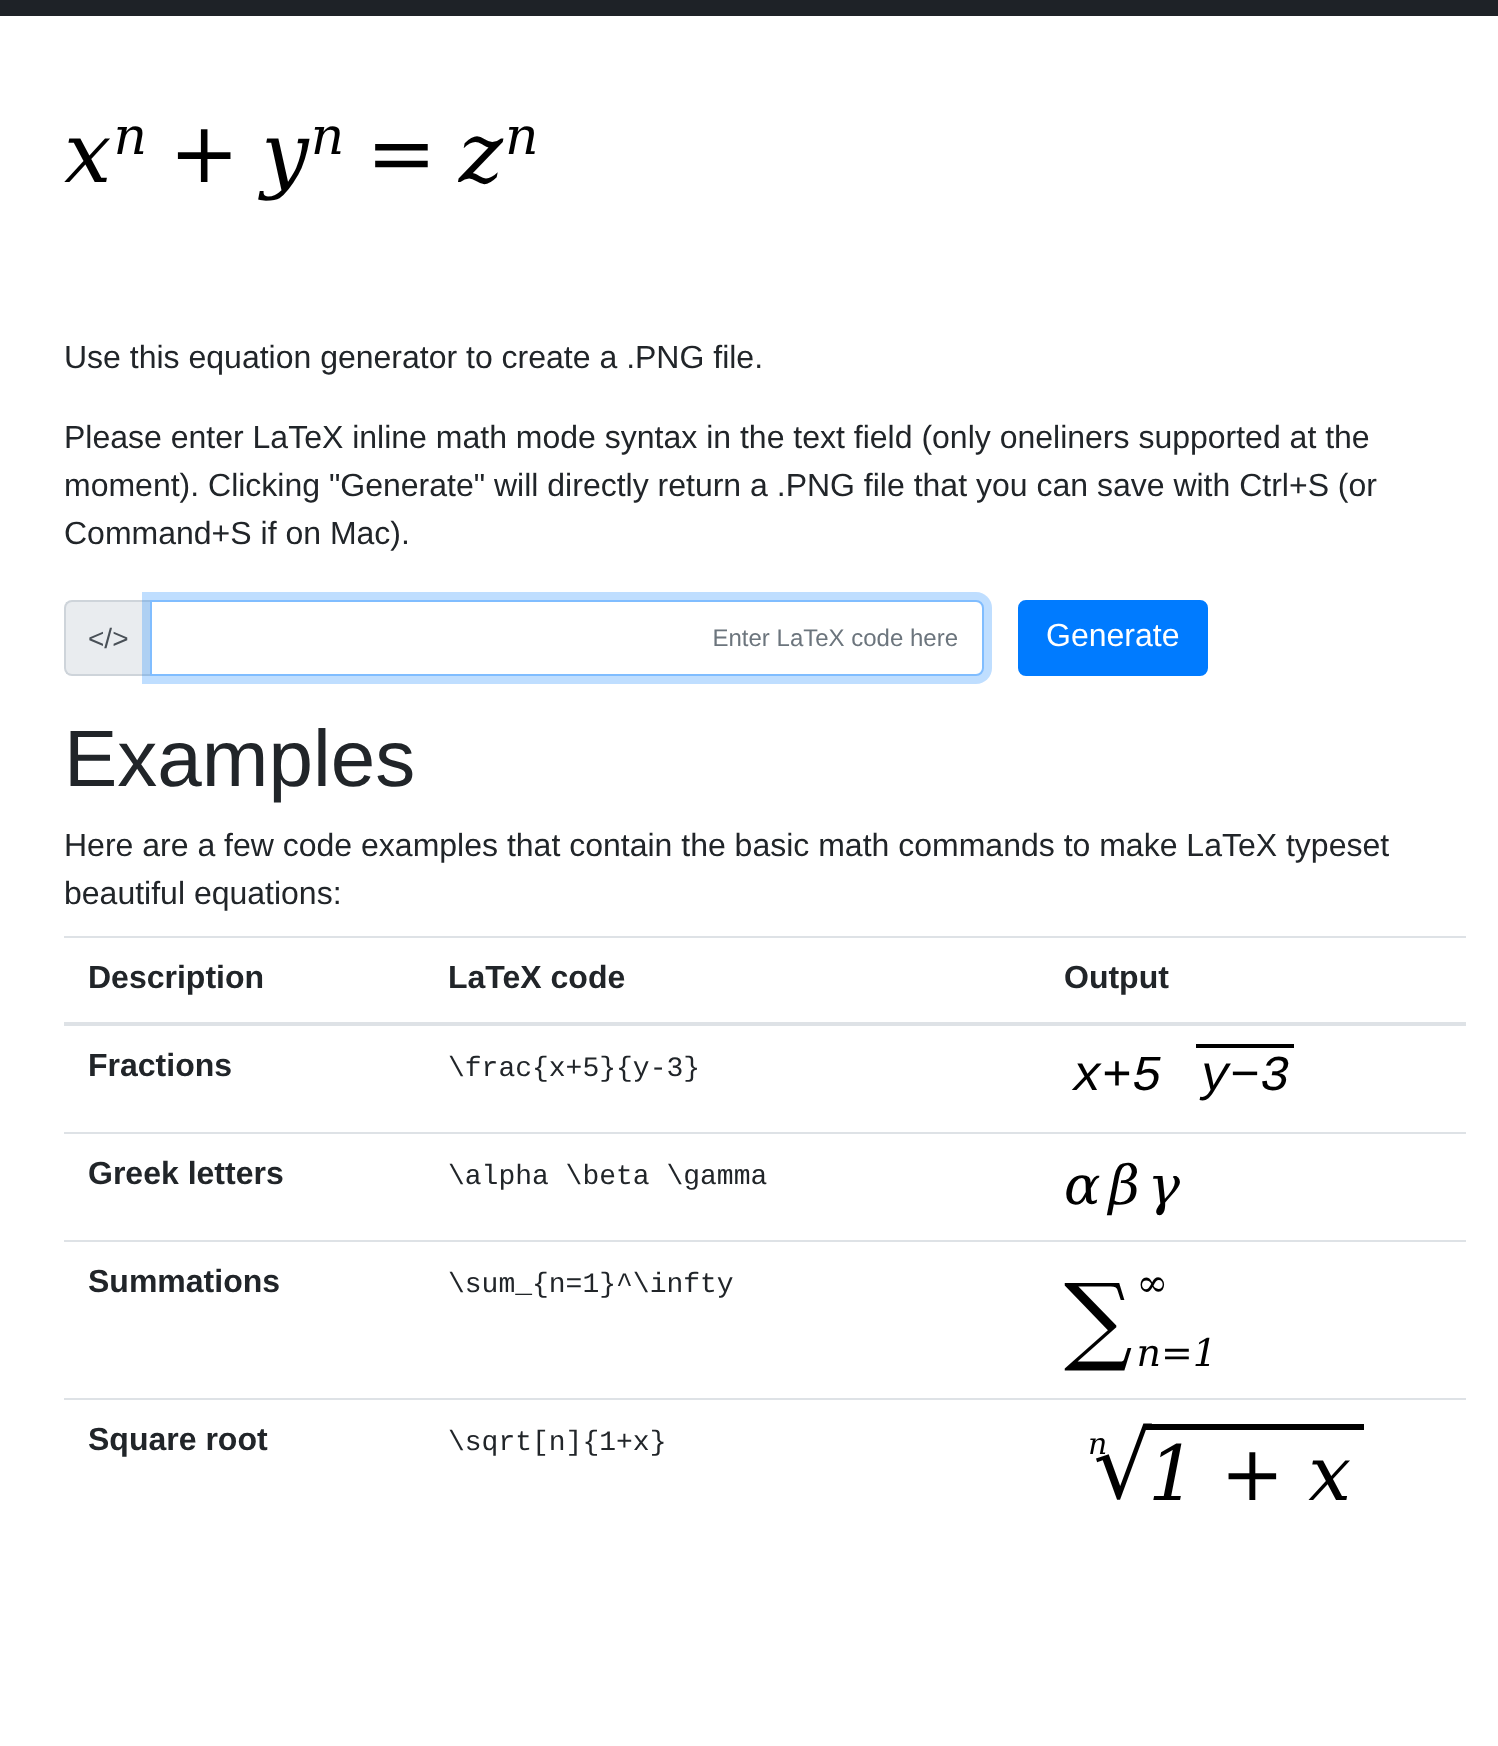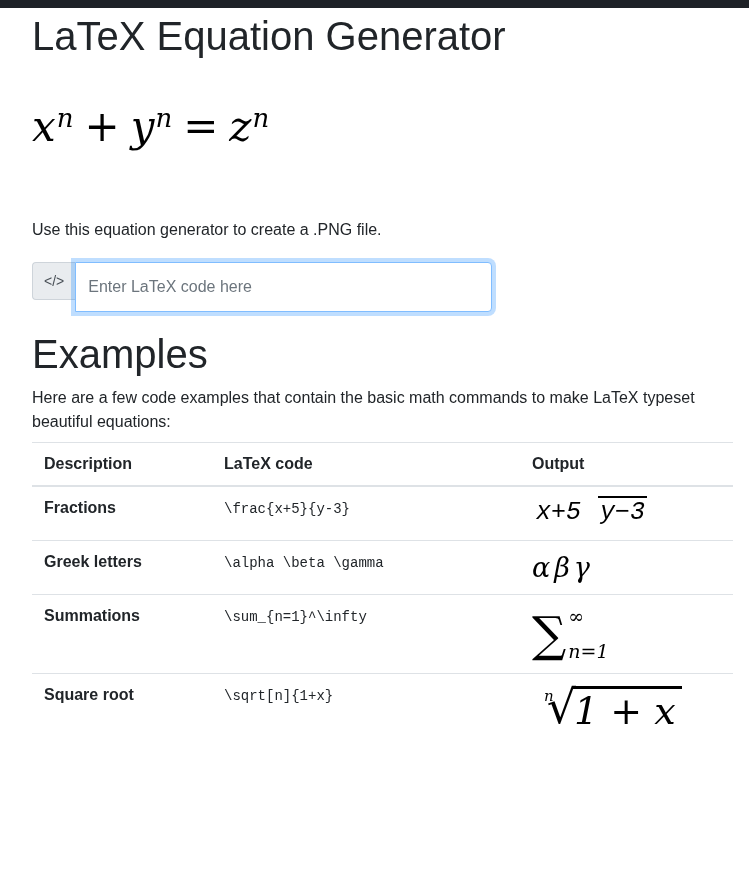--- a/index.html
+++ b/index.html
@@ -69,31 +69,32 @@
     border-radius: 4px 0 0 4px;
     color: #495057;
     font-size: 14px;
     padding: 0 11px;
     display: flex;
     align-items: center;
     height: 38px;
   }
   .latex-input {
     flex: 1;
-    height: 50px;
+    height: 38px;
     border: 1px solid #80bdff;
     border-radius: 0 4px 4px 0;
     padding: 6px 12px;
     font-family: "Liberation Sans", sans-serif;
-    font-size: 16px;
+    font-size: 12px;
     color: #495057;
     outline: none;
     box-shadow: 0 0 0 4px rgba(0,123,255,0.25);
     position: relative;
     z-index: 1;
+    text-align: right;
   }
   .latex-input::placeholder { color: #6c757d; opacity: 1; }
   .generate-btn {
     margin-left: 17px;
     height: 38px;
     padding: 6px 13px;
     background: #007bff;
     border: 1px solid #007bff;
     border-radius: 4px;
     color: #ffffff;
@@ -191,35 +192,36 @@
     line-height: 1.1;
   }
 </style>
 </head>
 <body>
 
 <div class="top-bar"></div>
 
 <div class="container">
 
-  <h1 class="page-title">LaTeX Equation Generator</h1>
 
 
   <div class="hero-equation">
     <span class="mi">x</span><span class="msup">n</span><span class="mo">+</span><span class="mi">y</span><span class="msup">n</span><span class="mo">=</span><span class="mi">z</span><span class="msup">n</span>
   </div>
 
   <p>Use this equation generator to create a .PNG file.</p>
 
+  <p>Please enter LaTeX inline math mode syntax in the text field (only oneliners supported at the moment). Clicking "Generate" will directly return a .PNG file that you can save with Ctrl+S (or Command+S if on Mac).</p>
 
   <div class="input-row">
     <div class="input-group">
       <span class="input-addon">&lt;/&gt;</span>
       <input class="latex-input" type="text" placeholder="Enter LaTeX code here" style="">
     </div>
+    <button class="generate-btn">Generate</button>
   </div>
 
   <h2 class="examples-heading">Examples</h2>
 
   <p class="examples-desc">Here are a few code examples that contain the basic math commands to make LaTeX typeset beautiful equations:</p>
 
   <table class="examples-table">
     <thead>
       <tr>
         <th class="col-desc">Description</th>

